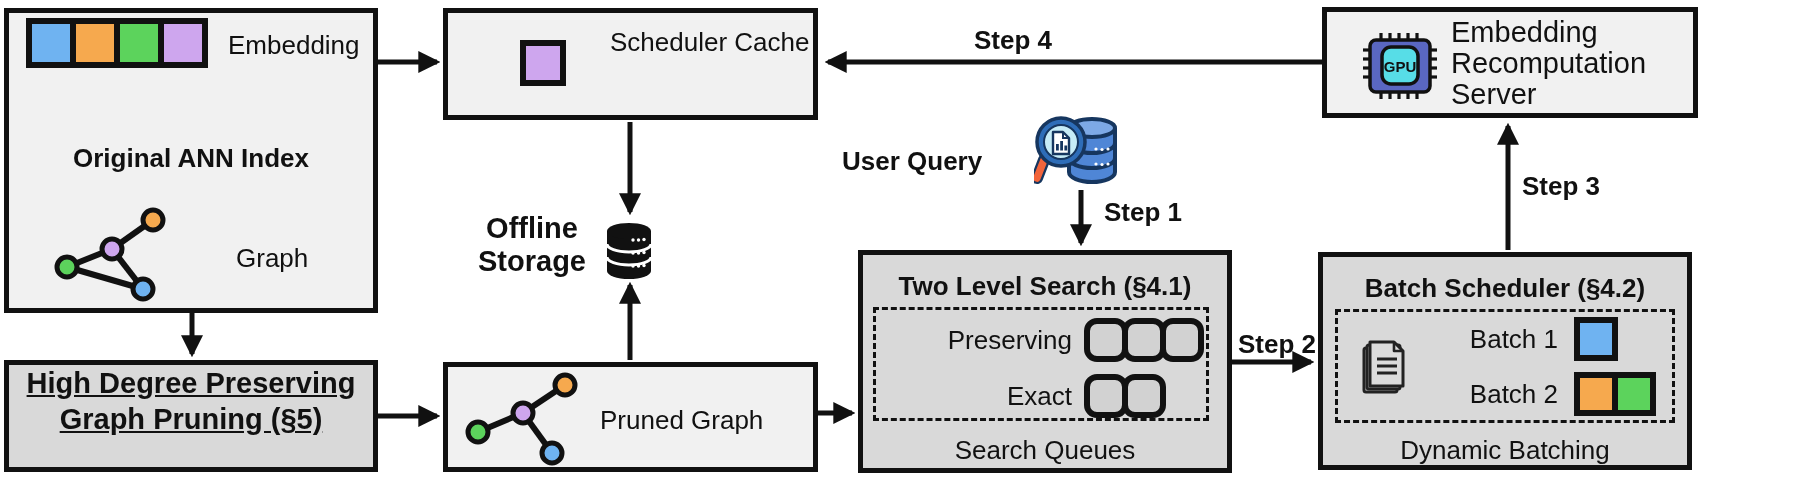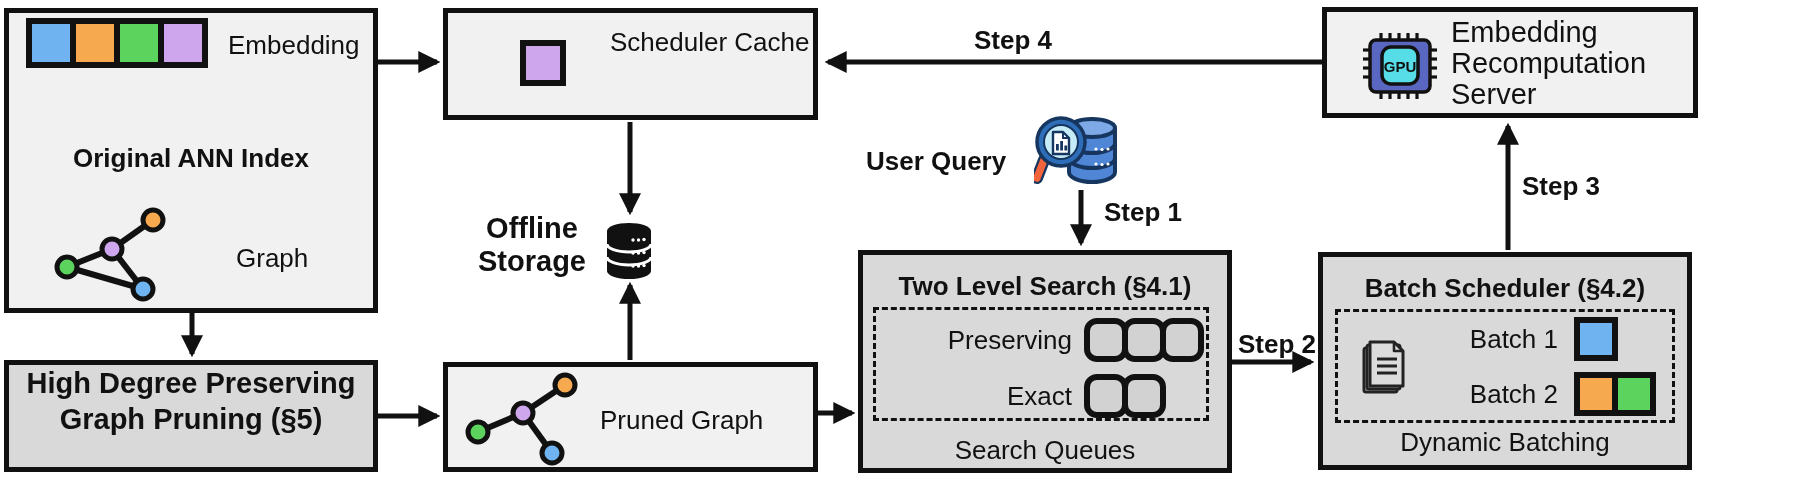--- a/index.html
+++ b/index.html
@@ -1,21 +1,21 @@
 <!DOCTYPE html>
 <html style="--blue: #6FB3F1; --orange: #F6A94E; --green: #5CD35C; --purple: #CEA6EE; --box_light: #F1F1F1; --box_dark: #D9D9D9; --queue_fill: #D2D2D2; --line: #111111; --gpu_body: #5A67C1; --gpu_core: #57DDE7; --query_db: #4F86D6; --query_db_top: #7DA9E6; --query_ring: #2E6DB8; --query_lens: #C6ECF7; --query_handle: #F2653C; --query_outline: #16365F;"><head>
 <meta charset="utf-8">
 <style>
   html,body{margin:0;padding:0;background:#fff;}
   .canvas{
     position:relative;width:1817px;height:481px;background:#fff;
     font-family:"Liberation Sans","DejaVu Sans",sans-serif;color:#111;overflow:hidden;
   }
   .box{position:absolute;box-sizing:border-box;border:5px solid #111;background:var(--box_light,#f1f1f1);z-index:1;}
-  .box.dark{background:var(--box_dark,#d9d9d9);}
+  .box.dark{background:var(--box_dark,#d9d9d9);text-decoration:underline;}
   .abs{position:absolute;}
   .t30{font-size:26px;line-height:35px;}
   .t29{font-size:29px;line-height:35px;}
   .bold{font-weight:bold;}
   .ctr{left:0;right:0;text-align:center;}
   .nowrap{white-space:nowrap;}
   .step{position:absolute;font-weight:bold;font-size:26px;z-index:6;}
   .wires{position:absolute;left:0;top:0;z-index:5;pointer-events:none;}
   .wire{stroke:var(--line,#111);stroke-width:5;fill:none;}
   .dashed{position:absolute;box-sizing:border-box;border:3px dashed #111;}
@@ -108,21 +108,21 @@
       <g stroke="#111" stroke-width="5">
         <circle cx="110" cy="18" r="10" style="fill:var(--orange,#F6A94E)"></circle>
         <circle cx="68" cy="46" r="10" style="fill:var(--purple,#CEA6EE)"></circle>
         <circle cx="23" cy="65" r="10" style="fill:var(--green,#5CD35C)"></circle>
         <circle cx="97" cy="86" r="10" style="fill:var(--blue,#6FB3F1)"></circle>
       </g>
     </svg>
     <div class="abs t30 nowrap" style="left:152px;top:36px;">Pruned Graph</div>
   </div>
 
-  <div class="abs t30 bold nowrap" style="left:866px;top:144px;text-align:center;">User Query</div>
+  <div class="abs t30 bold nowrap" style="left:842px;top:144px;text-align:center;">User Query</div>
   <svg class="abs" style="left:1034px;top:114px;" width="86" height="78" viewBox="0 0 86 78">
 
     <g>
       <path d="M35 14 v44 a23 10 0 0 0 46 0 v-44" style="fill:var(--query_db,#4F86D6);stroke:var(--query_outline,#16365F)" stroke-width="4"></path>
       <ellipse cx="58" cy="14" rx="23" ry="9" style="fill:var(--query_db_top,#7DA9E6);stroke:var(--query_outline,#16365F)" stroke-width="4"></ellipse>
       <path d="M35 29 a23 10 0 0 0 46 0" fill="none" style="stroke:var(--query_outline,#16365F)" stroke-width="4"></path>
       <path d="M35 44 a23 10 0 0 0 46 0" fill="none" style="stroke:var(--query_outline,#16365F)" stroke-width="4"></path>
       <g fill="#fff">
         <circle cx="62" cy="35" r="1.6"></circle>
           <circle cx="68" cy="35.5" r="1.6"></circle>
@@ -193,21 +193,21 @@
         </div>
       </div>
       <div class="brow">
         <div class="rlabel t30">Batch 2</div>
         <div class="bsqs">
           <div class="bsq c-orange"></div>
           <div class="bsq c-green"></div>
         </div>
       </div>
     </div>
-    <div class="abs t30 ctr nowrap" style="top:168px;">Dynamic Batching</div>
+    <div class="abs t30 ctr nowrap" style="top:176px;">Dynamic Batching</div>
   </div>
 
   <div class="box" style="left:1322px;top:7px;width:376px;height:111px;">
     <svg class="abs" style="left:26px;top:20px;" width="94" height="68" viewBox="0 0 94 68">
       <g stroke="#111" stroke-width="3.2">
         <line x1="28" y1="1" x2="28" y2="8"></line>
           <line x1="37" y1="1" x2="37" y2="8"></line>
         <line x1="46" y1="1" x2="46" y2="8"></line>
           <line x1="55" y1="1" x2="55" y2="8"></line>
         <line x1="64" y1="1" x2="64" y2="8"></line>

